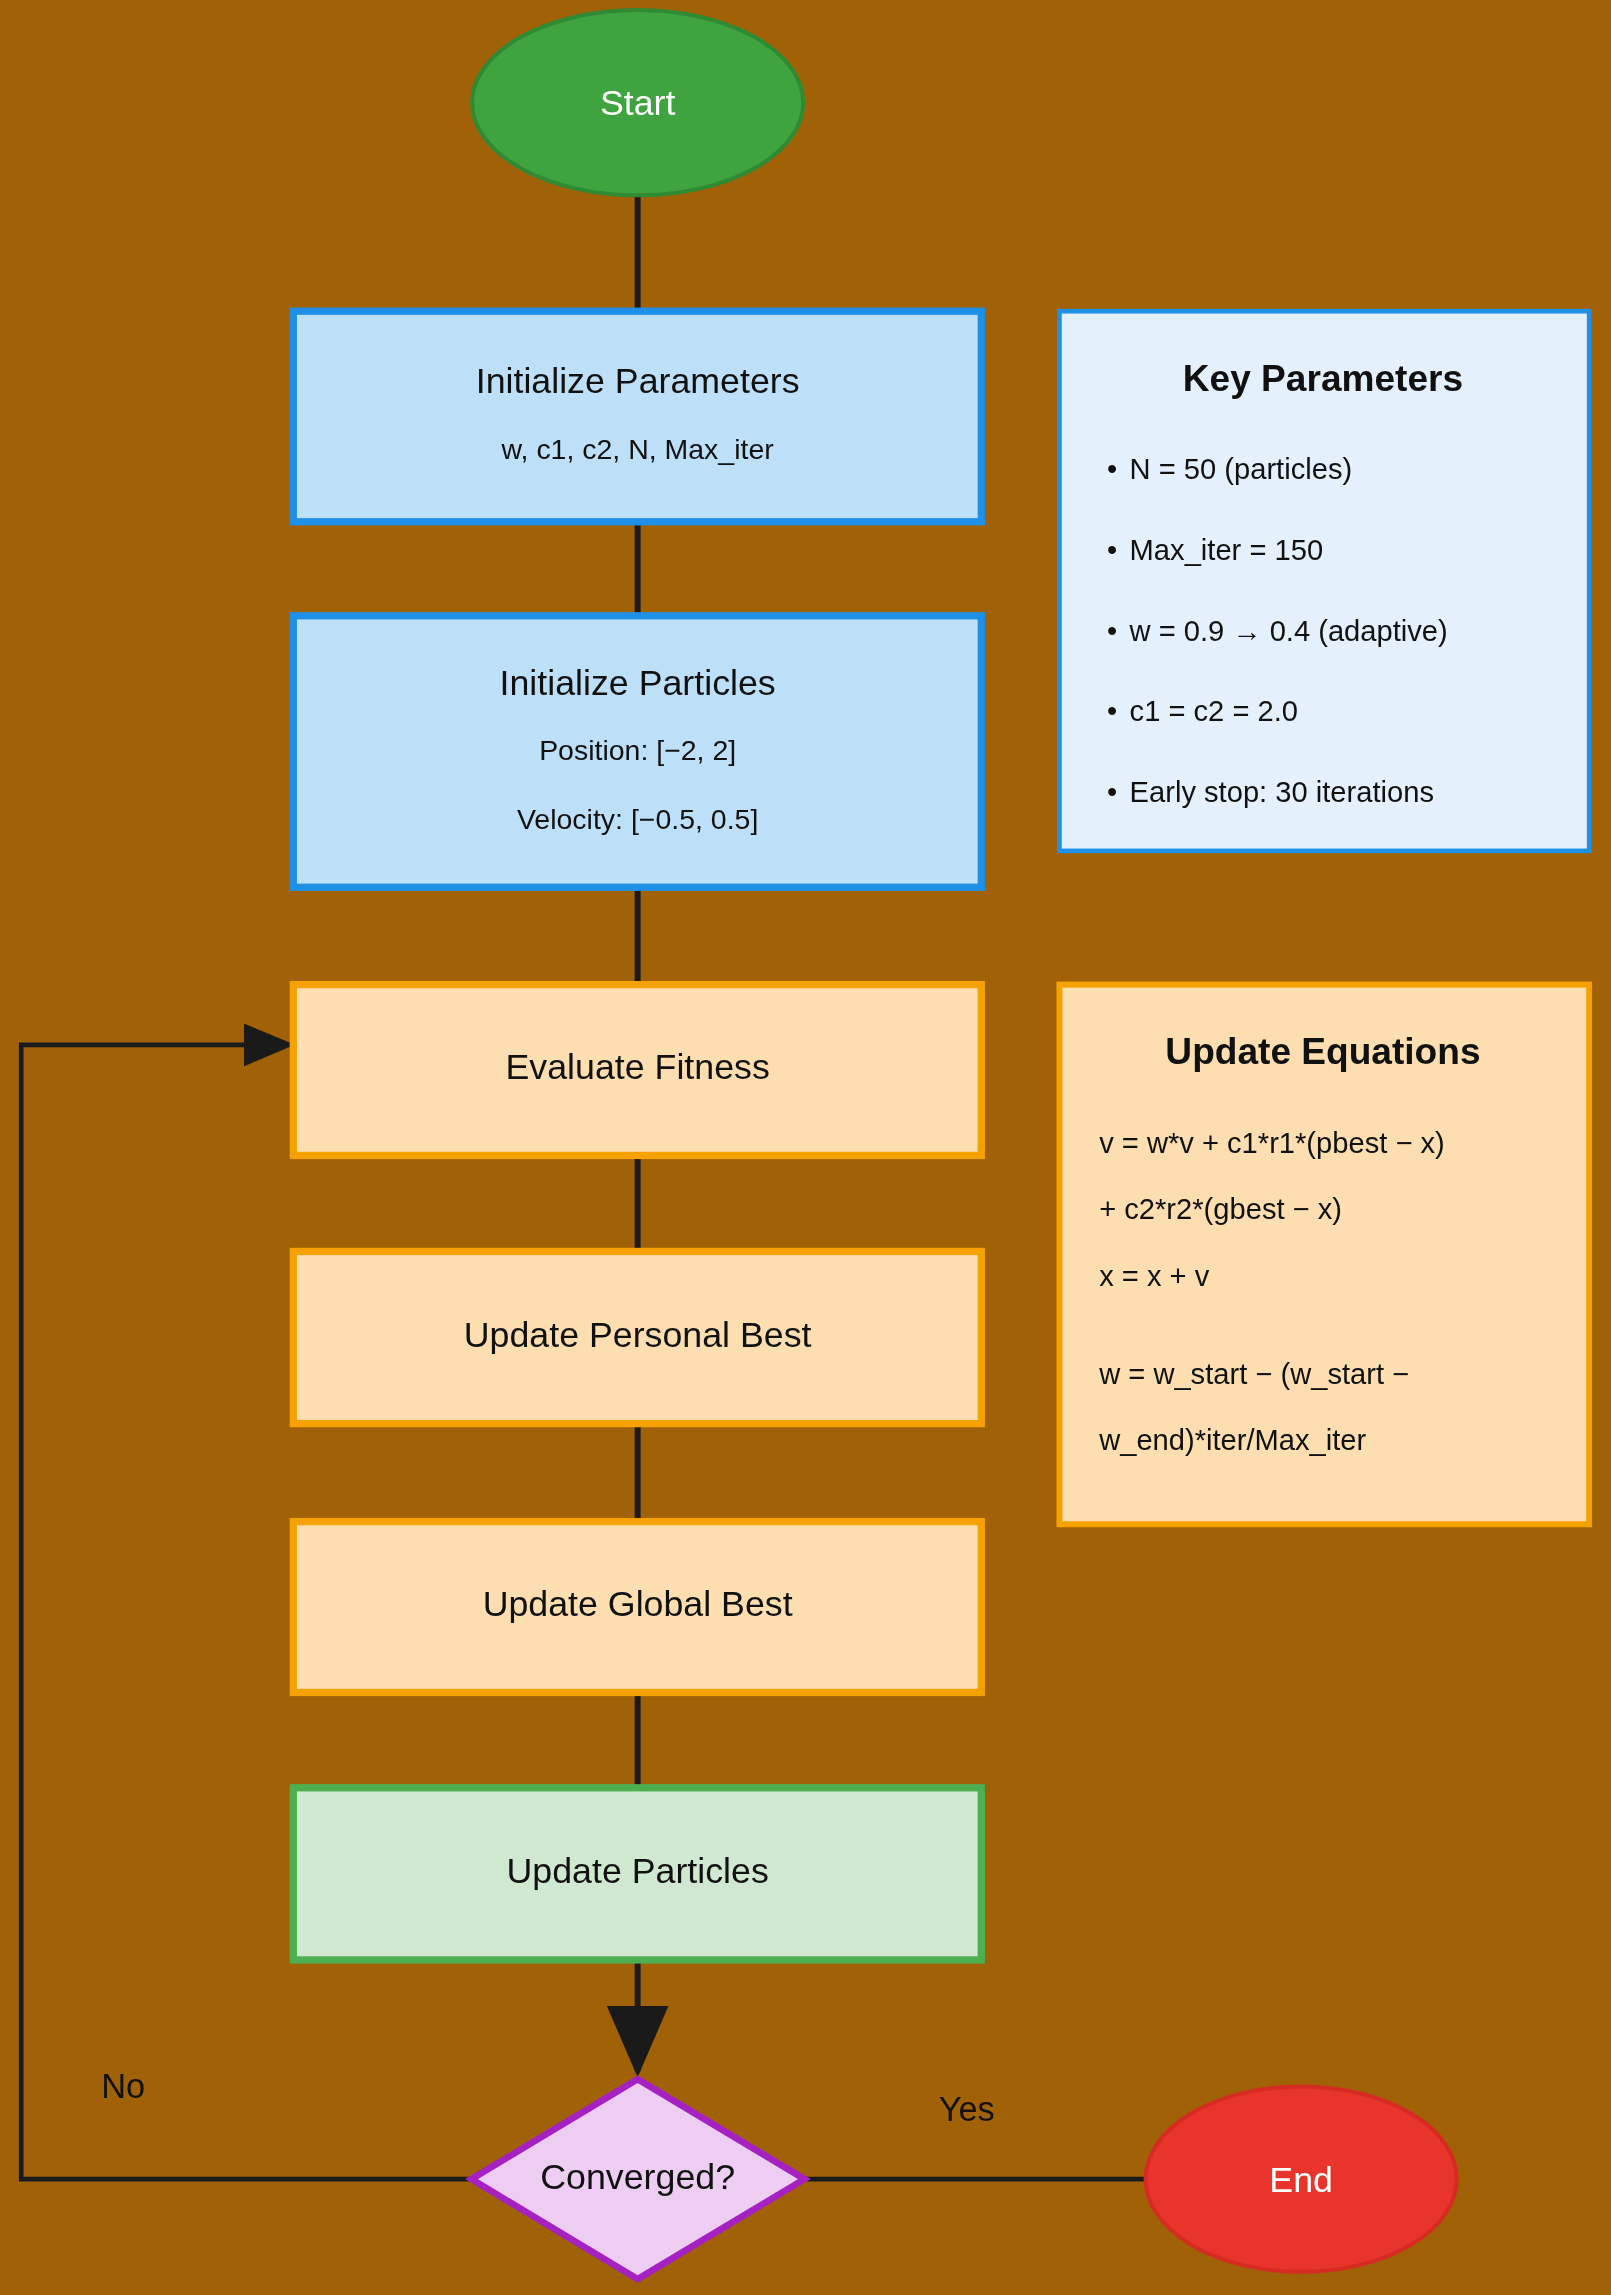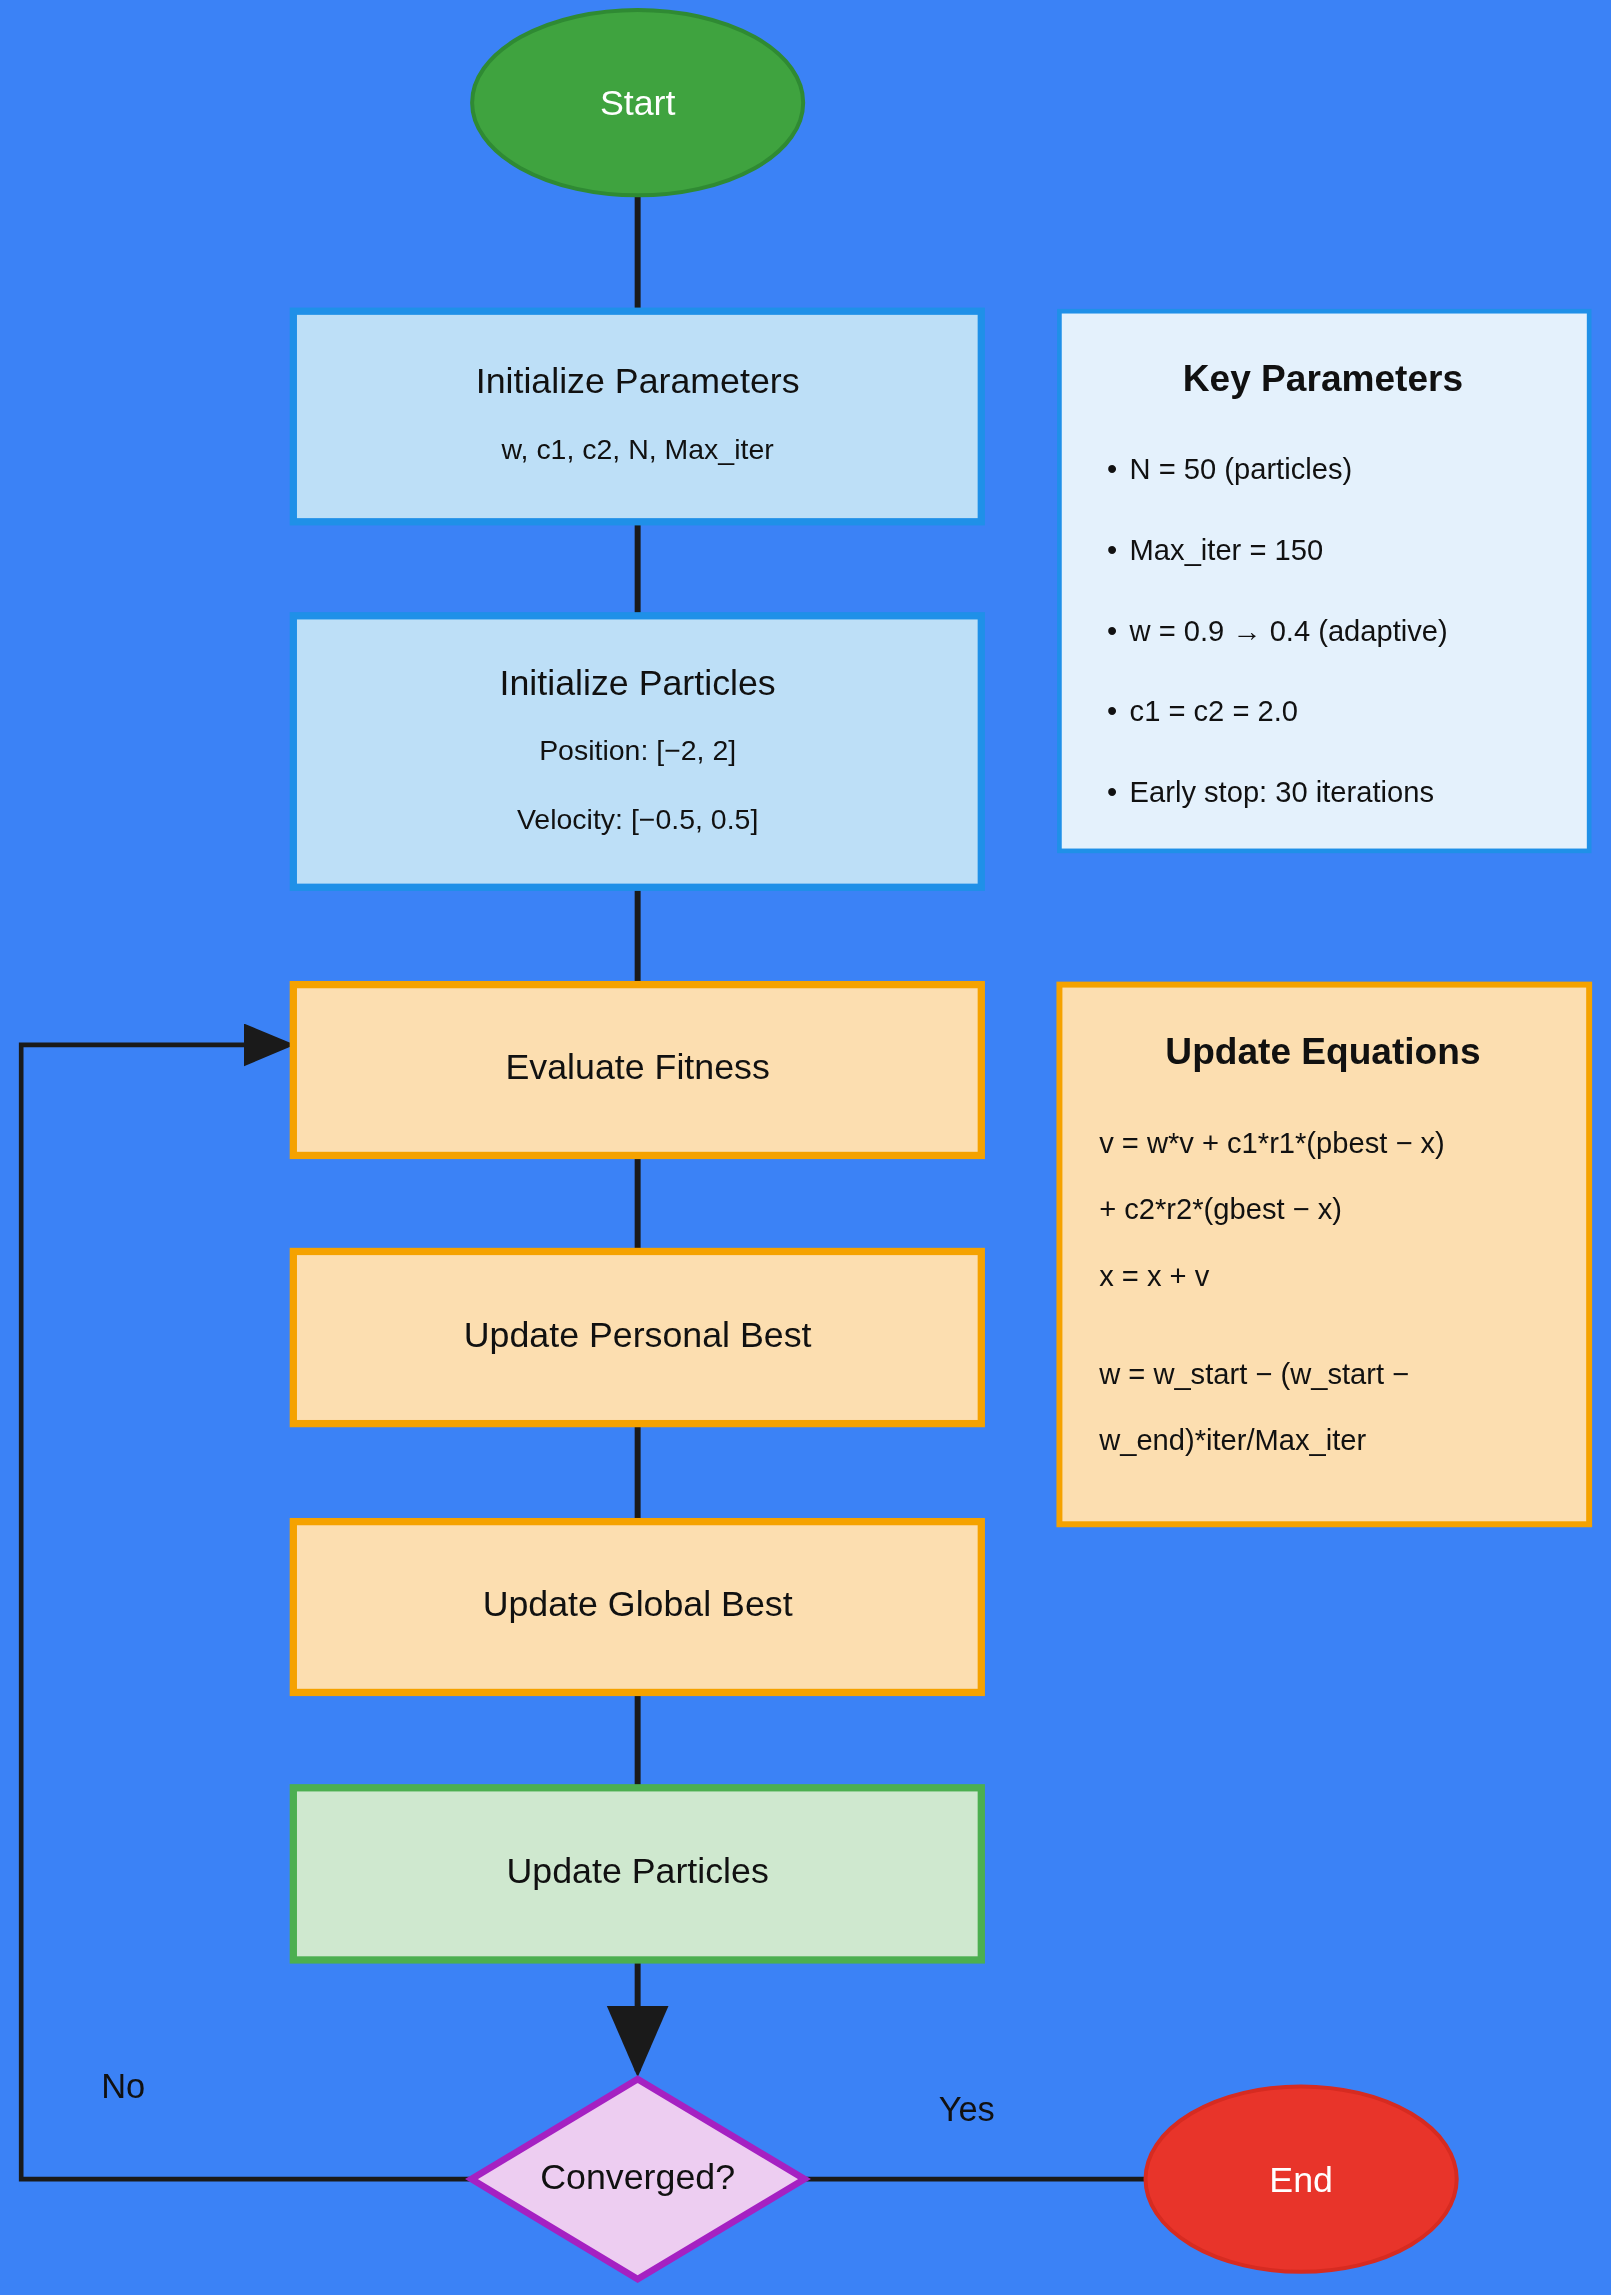--- a/index.html
+++ b/index.html
@@ -10,21 +10,21 @@
   body {
     width: 1611px;
     height: 2295px;
     font-family: "Liberation Sans", sans-serif;
     overflow: hidden;
   }
   #flowchart-root {
     position: relative;
     width: 1611px;
     height: 2295px;
-    background: #3b82f6;
+    background: #a16207;
   }
   svg#flow-svg {
     position: absolute;
     top: 0;
     left: 0;
     width: 1611px;
     height: 2295px;
     display: block;
   }
   .node-text {

